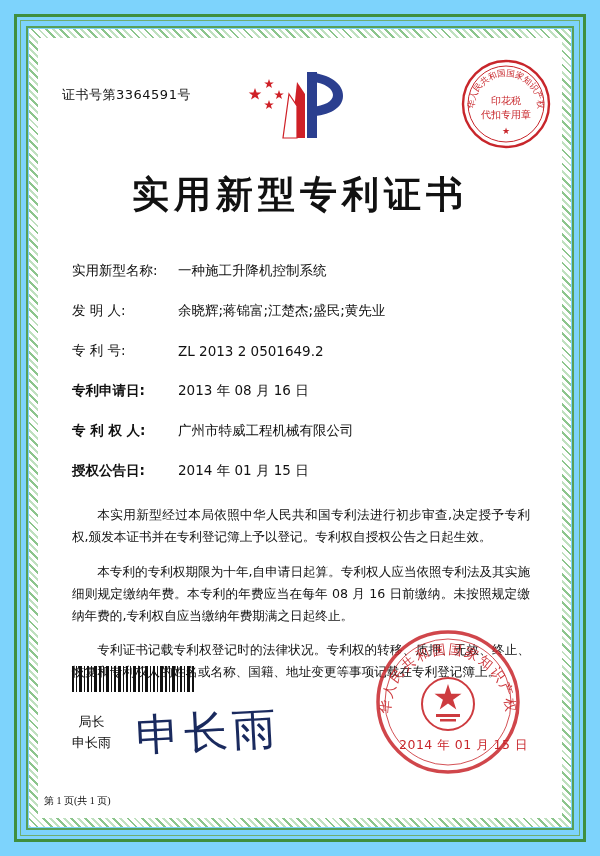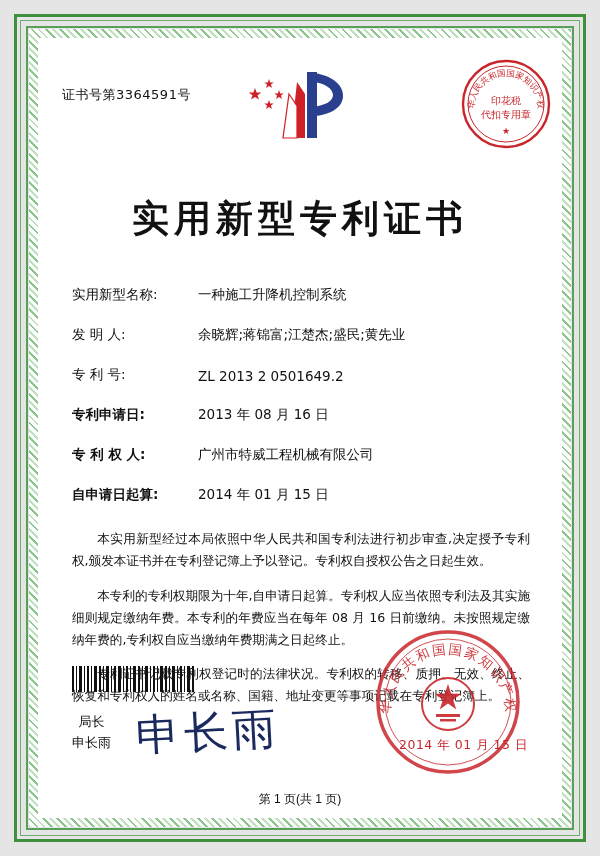--- a/index.html
+++ b/index.html
@@ -9,21 +9,21 @@
   }
   body {
     width: 600px;
     height: 856px;
     font-family: "Liberation Serif", serif;
   }
   .cert {
     position: relative;
     width: 600px;
     height: 856px;
-    background: #e5e5e5;
+    background: #7dd3fc;
     overflow: hidden;
   }
   
   .border-outer {
     position: absolute;
     left: 14px;
     top: 14px;
     right: 14px;
     bottom: 14px;
     border: 3px solid #3f8f3f;
@@ -103,38 +103,37 @@
     height: 92px;
   }
 
   
   .title {
     text-align: center;
     font-size: 37px;
     font-weight: bold;
     letter-spacing: 5px;
     color: #111;
-    margin-top: 30px;
+    margin-top: 6px;
     font-family: "DejaVu Sans", sans-serif;
   }
 
   
   .fields {
     margin-top: 42px;
     padding-left: 28px;
     padding-right: 24px;
   }
   .field-row {
     display: flex;
-    align-items: flex-end;
+    align-items: center;
     margin-bottom: 22px;
     font-size: 13.5px;
     color: #111;
     font-family: "DejaVu Sans", sans-serif;
-    gap: 20px;
   }
   .field-label {
     white-space: nowrap;
     color: #111;
   }
   .field-label.w1 { min-width: 96px; }
   .field-label.w2 { min-width: 96px; font-weight: bold; }
   .field-value {
     margin-left: 10px;
     color: #111;
@@ -202,24 +201,24 @@
     color: #c8262b;
     font-family: "DejaVu Sans", sans-serif;
     letter-spacing: 0.5px;
     z-index: 5;
   }
   .page-no {
     position: absolute;
     left: 0;
     right: 0;
     bottom: 4px;
-    text-align: center;
-    font-size: 12px;
-    color: #111;
-    font-family: Liberation Sans, sans-serif;
+    text-align: left;
+    font-size: 10px;
+    color: #111;
+    font-family: Liberation Serif, serif;
   }
 </style>
 </head>
 <body>
 
 <div class="cert">
 
   <div class="border-outer"></div>
   <div class="border-mid"></div>
   <div class="guilloche"></div>
@@ -276,21 +275,21 @@
       </div>
       <div class="field-row">
         <span class="field-label w2">专利申请日:</span>
         <span class="field-value">2013 年 08 月 16 日</span>
       </div>
       <div class="field-row">
         <span class="field-label w2">专 利 权 人:</span>
         <span class="field-value">广州市特威工程机械有限公司</span>
       </div>
       <div class="field-row">
-        <span class="field-label w2">自申请日起算:</span>
+        <span class="field-label w2">授权公告日:</span>
         <span class="field-value">2014 年 01 月 15 日</span>
       </div>
     </div>
 
     <div class="paras">
       <p class="para">本实用新型经过本局依照中华人民共和国专利法进行初步审查,决定授予专利权,颁发本证书并在专利登记簿上予以登记。专利权自授权公告之日起生效。</p>
       <p class="para">本专利的专利权期限为十年,自申请日起算。专利权人应当依照专利法及其实施细则规定缴纳年费。本专利的年费应当在每年 08 月 16 日前缴纳。未按照规定缴纳年费的,专利权自应当缴纳年费期满之日起终止。</p>
       <p class="para">专利证书记载专利权登记时的法律状况。专利权的转移、质押、无效、终止、恢复和专利权人的姓名或名称、国籍、地址变更等事项记载在专利登记簿上。</p>
     </div>
 

